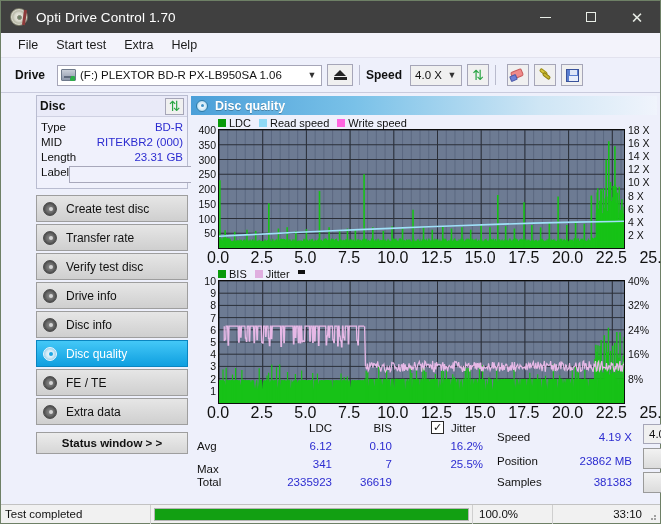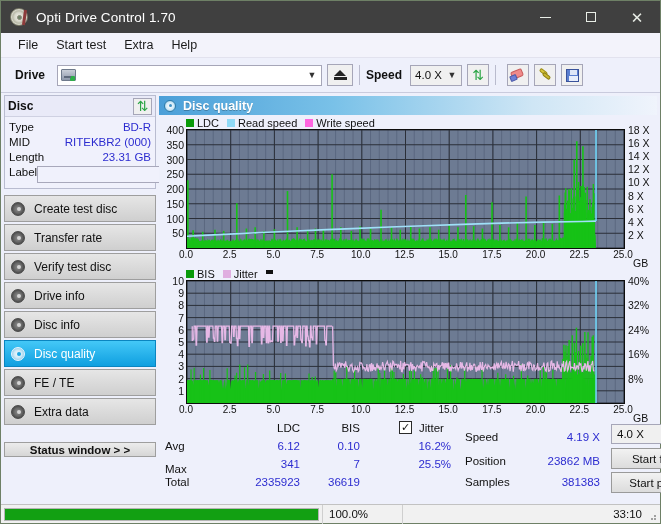--- a/index.html
+++ b/index.html
@@ -96,21 +96,21 @@
   .ico-erase .e1{position:absolute;left:0;top:0;width:12px;height:8px;background:#f08a8a;border:1px solid #c85c5c;transform:rotate(-22deg);border-radius:2px;box-sizing:border-box;}
   .ico-erase .e2{position:absolute;left:-1px;top:5px;width:7px;height:6px;background:#6f7fd6;border:1px solid #4b59a8;transform:rotate(-22deg);border-radius:1px;box-sizing:border-box;}
   .ico-tools{width:15px;height:13px;position:relative;}
   .ico-tools .t1{position:absolute;left:1px;top:1px;width:9px;height:4px;background:#d8c63c;border:1px solid #9b8c15;transform:rotate(38deg);border-radius:2px;box-sizing:border-box;}
   .ico-tools .t2{position:absolute;left:4px;top:5px;width:9px;height:4px;background:#c9b72f;border:1px solid #8b7d12;transform:rotate(38deg);border-radius:2px;box-sizing:border-box;}
   .ico-save{width:13px;height:13px;background:#5b7fd0;border:1px solid #39529b;position:relative;box-sizing:border-box;}
   .ico-save:before{content:"";position:absolute;left:3px;top:0;width:7px;height:5px;background:#dfe7f8;}
   .ico-save:after{content:"";position:absolute;left:2px;bottom:0;width:9px;height:5px;background:#e8eefb;}
 
   
-  .body{display:flex;height:404px;}
+  .body{display:flex;height:404px;padding-left:32px;}
 
   
   .sidebar{width:158px;flex:none;background:#eef0fb;padding:2px 3px 0 3px;box-sizing:border-box;}
   .disc-panel{border:1px solid #b9bcd0;background:#f0f1fc;}
   .disc-head{
     height:20px;display:flex;align-items:center;padding:0 3px;
     background:#e9eaf8;border-bottom:1px solid #cfd1e2;
   }
   .disc-head .ttl{font-size:12px;font-weight:bold;color:#111;}
   .disc-head .btn{
@@ -155,21 +155,21 @@
     border:1px solid #4a4a4a;box-sizing:border-box;
   }
   .navitem.active .nav-ico{
     background:radial-gradient(circle,#f4fbff 0%,#cfe9f6 45%,#9fd2ec 70%,#eaf7ff 100%);
     border:1px solid #e9f6ff;
   }
   .nav-ico:after{content:"";position:absolute;left:4.5px;top:4.5px;width:4px;height:4px;border-radius:50%;background:#d5d5d5;}
   .navitem.active .nav-ico:after{background:#1ba6e3;}
 
   .statuswin{
-    margin-top:17px;height:15px;border:1px solid #9e9e9e;
+    margin-top:7px;height:22px;border:1px solid #9e9e9e;
     background:linear-gradient(#ececec,#d6d6d6);
     display:flex;align-items:center;justify-content:center;
     font-size:11.5px;font-weight:bold;color:#111;box-sizing:border-box;
   }
 
   
   .main{flex:1;padding:3px 3px 0 0;box-sizing:border-box;display:flex;flex-direction:column;}
   .panel-head{
     height:19px;display:flex;align-items:center;padding-left:5px;
     background:linear-gradient(90deg,#4b9fd8 0%,#79c1e8 35%,#cfe6f5 75%,#f0f4fc 100%);
@@ -193,21 +193,21 @@
   .ytick{
     position:absolute;right:2px;font-size:10.5px;color:#111;transform:translateY(-50%);
     white-space:nowrap;
   }
   .yaxis.right .ytick{left:3px;right:auto;}
   .plot{
     flex:1;position:relative;background:#6d7b93;border:1px solid #0d0d0d;box-sizing:border-box;
     overflow:hidden;
   }
   .xaxis{height:15px;display:flex;position:relative;}
-  .xtick{position:absolute;font-size:10px;color:#111;transform:translateX(-50%);top:0;}
+  .xtick{position:absolute;font-size:16px;color:#111;transform:translateX(-50%);top:0;}
   .xunit{position:absolute;font-size:10.5px;color:#111;margin-top:8px;}
 
   
   .stats{
     margin-top:3px;display:flex;font-size:11.5px;color:#111;padding-left:6px;
     position:relative;height:72px;
   }
   .blue{color:#2c2cd0;}
   .statgrid{position:relative;width:290px;}
   .sg{position:absolute;font-size:11.5px;}
@@ -263,20 +263,21 @@
     <div class="menuitem">File</div>
     <div class="menuitem">Start test</div>
     <div class="menuitem">Extra</div>
     <div class="menuitem">Help</div>
   </div>
 
   <div class="drivebar">
     <span class="lbl-bold" style="margin-left:8px;">Drive</span>
     <div class="combo drive-combo">
       <span class="drive-ico"></span>
+      <span>(F:)  PLEXTOR BD-R  PX-LB950SA 1.06</span>
       <span class="caret">▼</span>
     </div>
     <div class="tbbtn eject">
       <span class="eject-inner">
           <span class="tri"></span>
           <span class="bar"></span>
         </span>
     </div>
     <div class="sep"></div>
     <span class="lbl-bold">Speed</span>
@@ -866,20 +867,21 @@
 
           </div>
           <div class="btn-std" style="position:absolute;left:156px;top:26px;width:84px;height:21px;">Start full</div>
           <div class="btn-std" style="position:absolute;left:156px;top:50px;width:84px;height:21px;">Start part</div>
         </div>
       </div>
     </div>
   </div>
 
   <div class="statusbar">
+    <div class="sb-cell sb-text">Test completed</div>
     <div class="sb-cell sb-prog">
       <div class="progtrack">
           <div class="progfill" id="progfill" style="width: 100%;"></div>
         </div>
     </div>
     <div class="sb-cell sb-pct">100.0%</div>
     <div class="sb-cell sb-time">33:10</div>
     <div class="grip">
       <i style="left:7px;top:7px"></i>
         <i style="left:4px;top:7px"></i>

